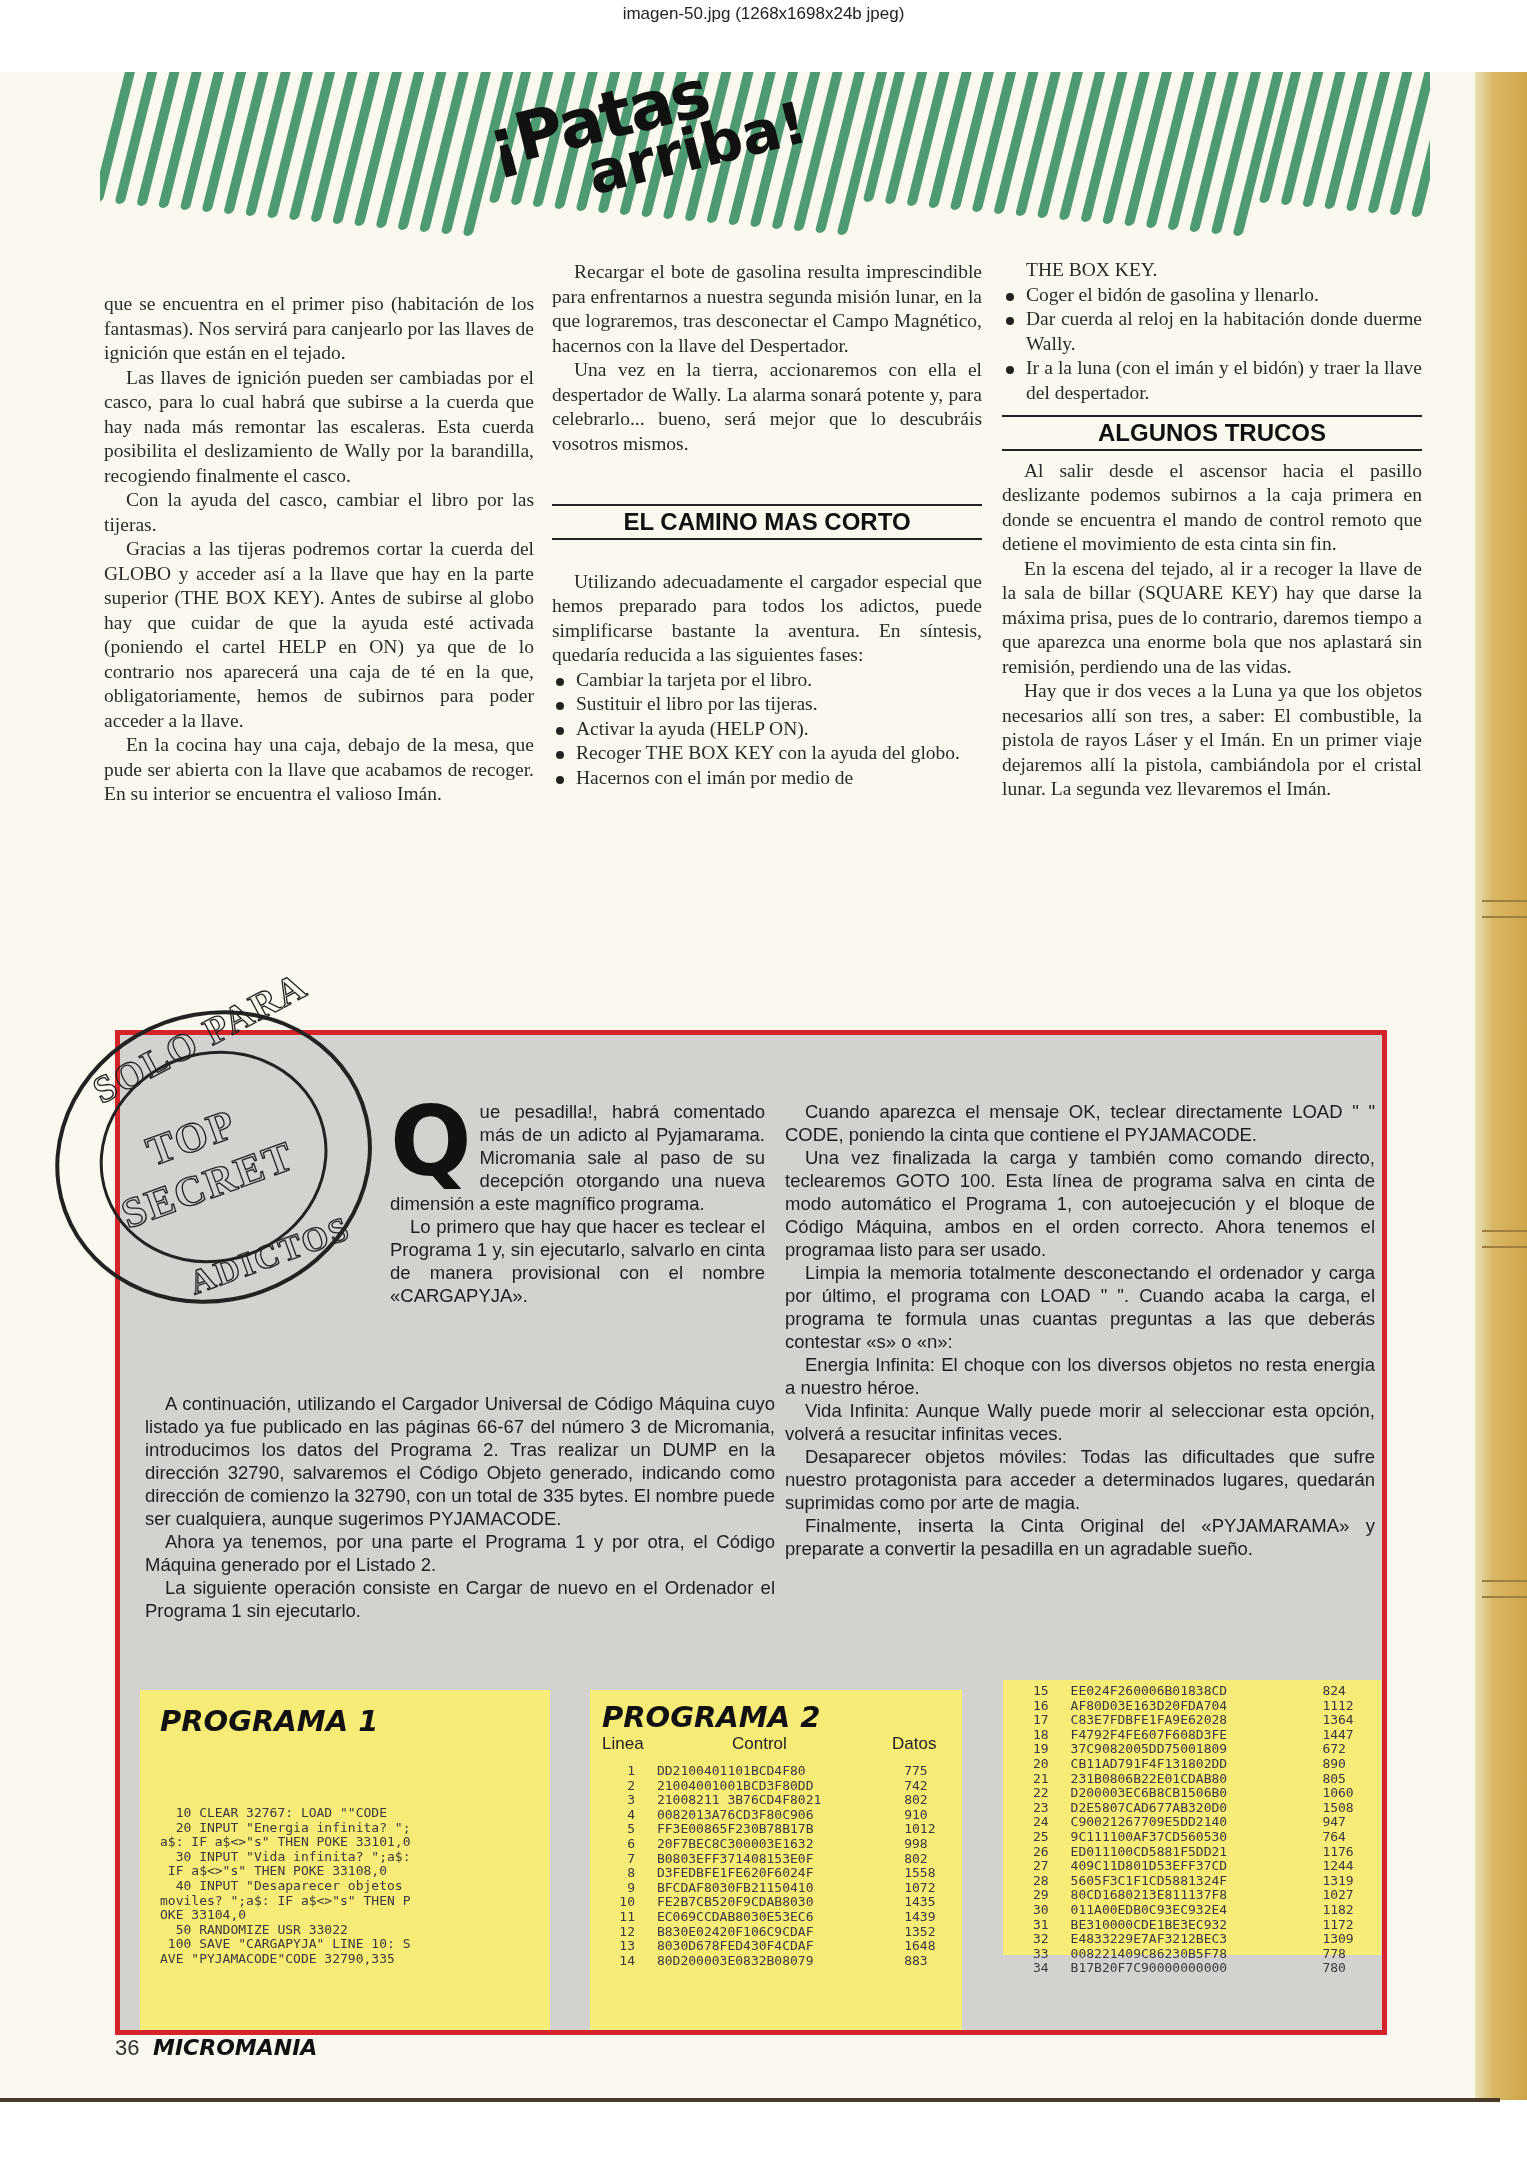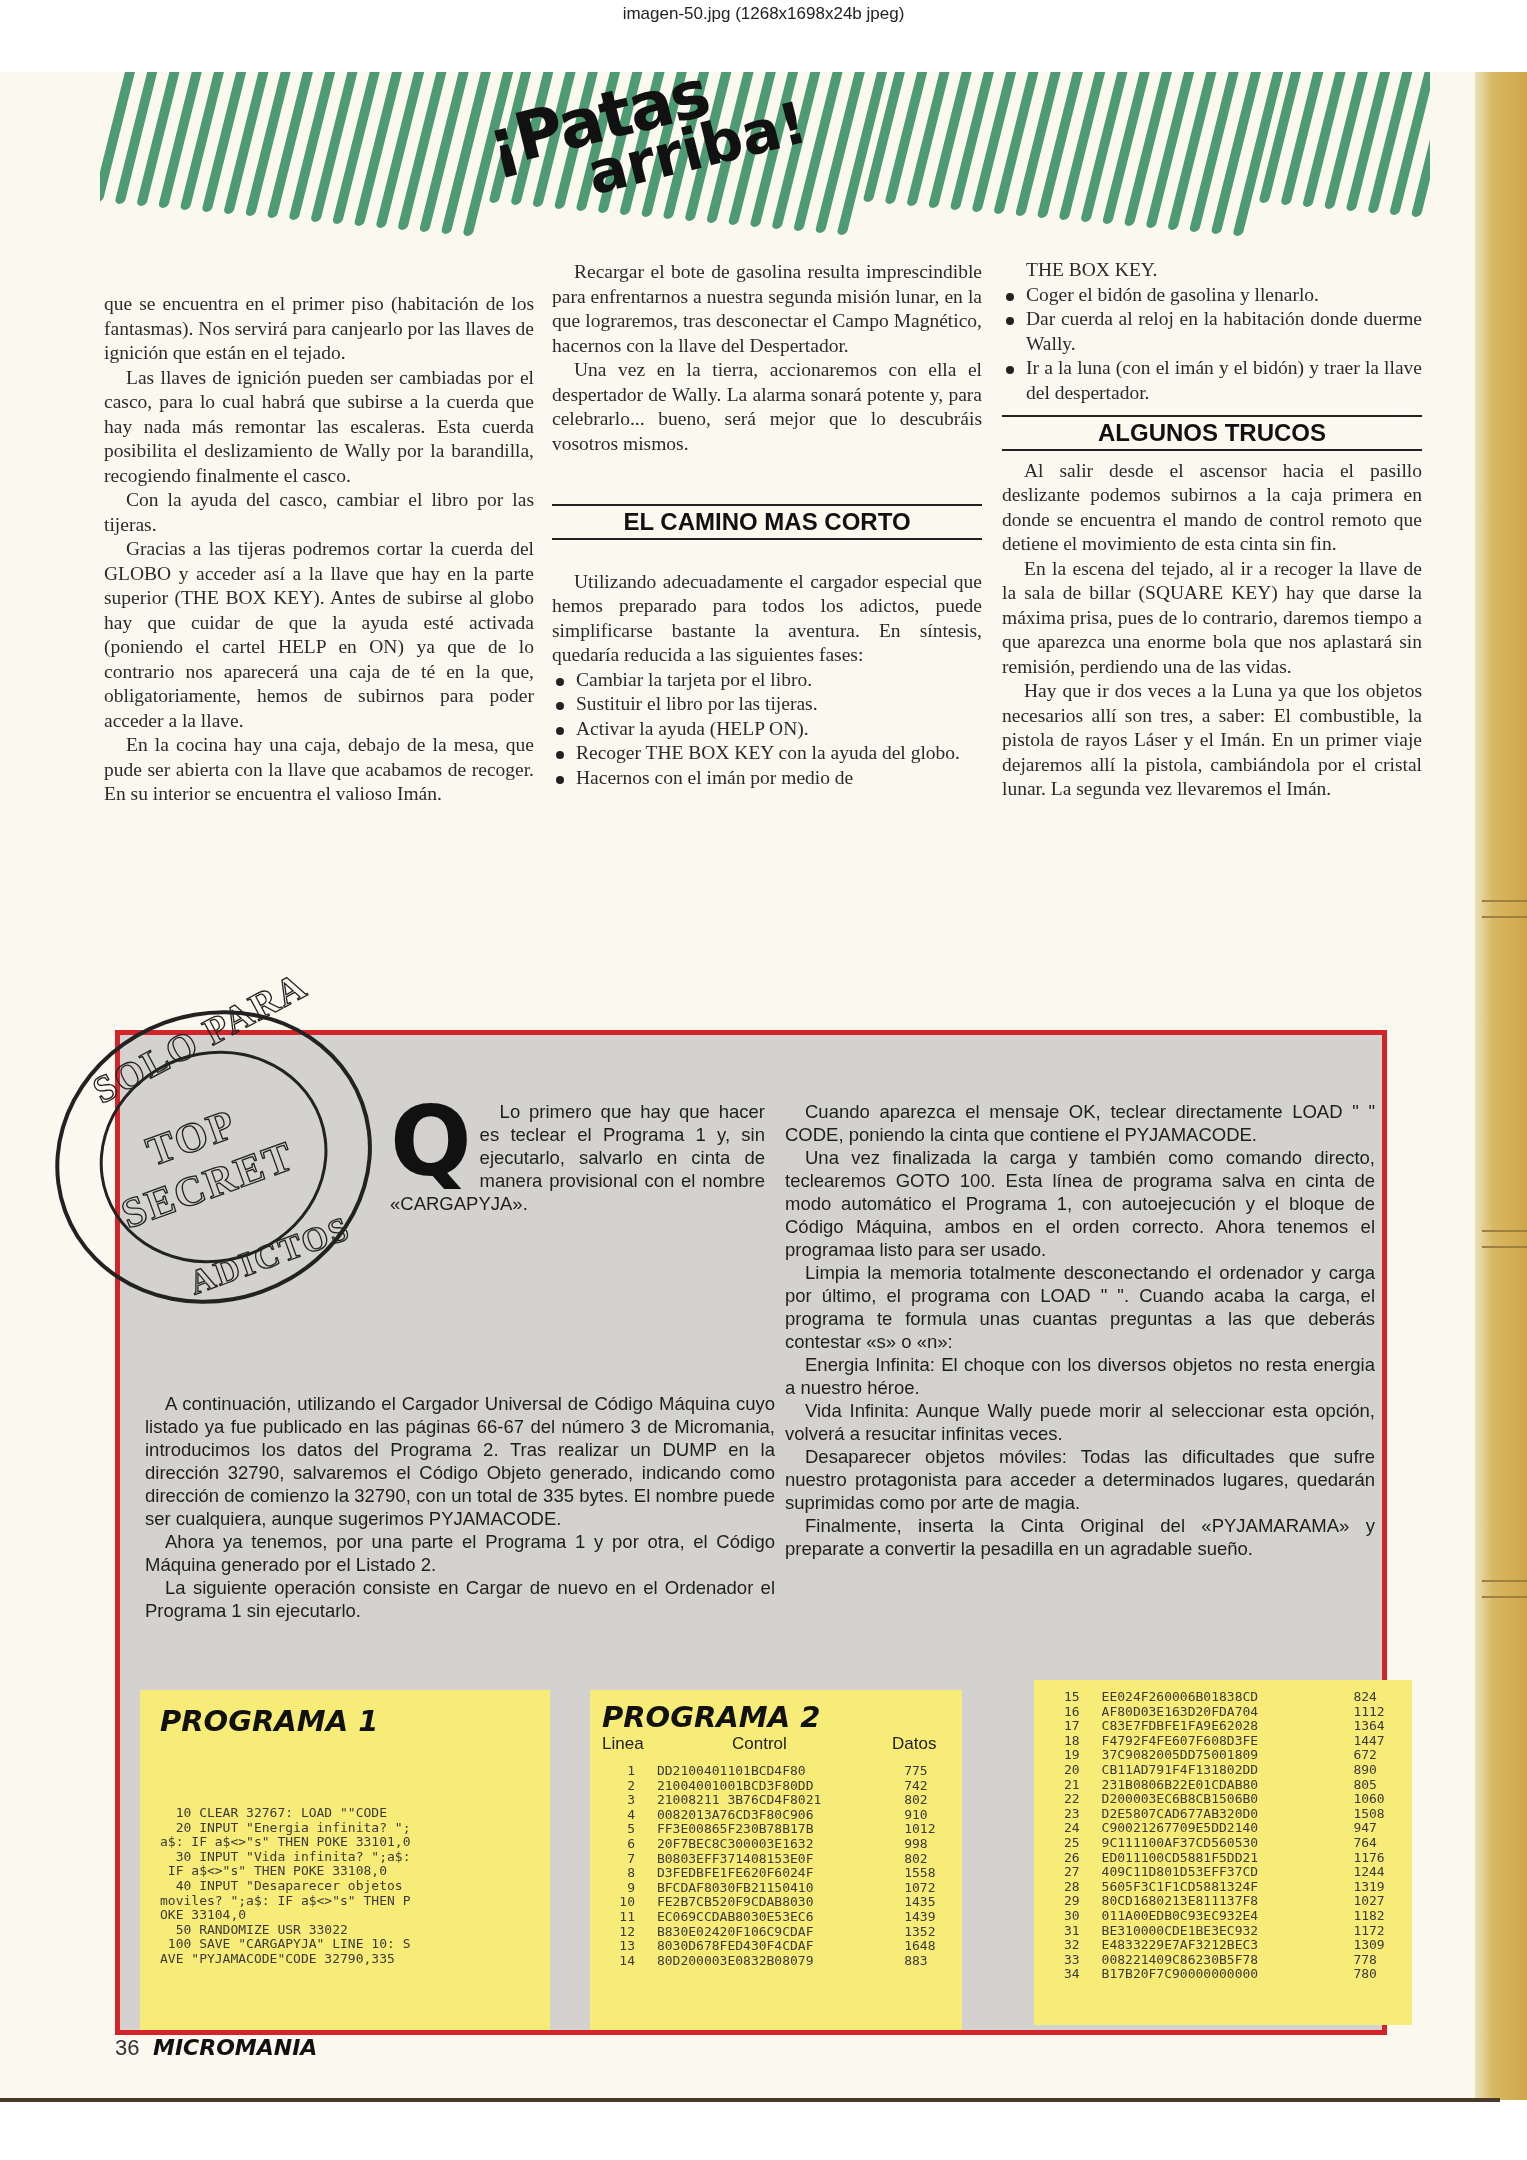--- a/index.html
+++ b/index.html
@@ -173,20 +173,21 @@
   <div class="ring"></div>
   <div class="inner"></div>
   <span class="s1">SOLO PARA</span>
   <span class="s2">TOP</span>
   <span class="s3">SECRET</span>
   <span class="s4">ADICTOS</span>
 </div>
 
 <div class="box-text" style="left:390px;top:1100px;width:375px;">
   <span class="dropcap">Q</span>
+  <p style="text-indent:0">ue pesadilla!, habrá comentado más de un adicto al Pyjamarama. Micromania sale al paso de su decepción otorgando una nueva dimensión a este magnífico programa.</p>
   <p>Lo primero que hay que hacer es teclear el Programa 1 y, sin ejecutarlo, salvarlo en cinta de manera provisional con el nombre «CARGAPYJA».</p>
 </div>
 <div class="box-text" style="left:145px;top:1392px;width:630px;">
   <p>A continuación, utilizando el Cargador Universal de Código Máquina cuyo listado ya fue publicado en las páginas 66-67 del número 3 de Micromania, introducimos los datos del Programa 2. Tras realizar un DUMP en la dirección 32790, salvaremos el Código Objeto generado, indicando como dirección de comienzo la 32790, con un total de 335 bytes. El nombre puede ser cualquiera, aunque sugerimos PYJAMACODE.</p>
   <p>Ahora ya tenemos, por una parte el Programa 1 y por otra, el Código Máquina generado por el Listado 2.</p>
   <p>La siguiente operación consiste en Cargar de nuevo en el Ordenador el Programa 1 sin ejecutarlo.</p>
 </div>
 <div class="box-text" style="left:785px;top:1100px;width:590px;">
   <p>Cuando aparezca el mensaje OK, teclear directamente LOAD " " CODE, poniendo la cinta que contiene el PYJAMACODE.</p>
   <p>Una vez finalizada la carga y también como comando directo, teclearemos GOTO 100. Esta línea de programa salva en cinta de modo automático el Programa 1, con autoejecución y el bloque de Código Máquina, ambos en el orden correcto. Ahora tenemos el programaa listo para ser usado.</p>
@@ -207,20 +208,20 @@
   <h3>PROGRAMA 2</h3>
   <div class="cols-head">
     <span style="left:0">Linea</span>
     <span style="left:130px">Control</span>
     <span style="left:290px">Datos</span>
   </div>
   <div style="height:8px"></div>
   <div class="mono" id="p2a"><div class="row"><span class="n">1</span><span class="c">DD2100401101BCD4F80</span><span class="d">775</span></div><div class="row"><span class="n">2</span><span class="c">21004001001BCD3F80DD</span><span class="d">742</span></div><div class="row"><span class="n">3</span><span class="c">21008211 3B76CD4F8021</span><span class="d">802</span></div><div class="row"><span class="n">4</span><span class="c">0082013A76CD3F80C906</span><span class="d">910</span></div><div class="row"><span class="n">5</span><span class="c">FF3E00865F230B78B17B</span><span class="d">1012</span></div><div class="row"><span class="n">6</span><span class="c">20F7BEC8C300003E1632</span><span class="d">998</span></div><div class="row"><span class="n">7</span><span class="c">B0803EFF371408153E0F</span><span class="d">802</span></div><div class="row"><span class="n">8</span><span class="c">D3FEDBFE1FE620F6024F</span><span class="d">1558</span></div><div class="row"><span class="n">9</span><span class="c">BFCDAF8030FB21150410</span><span class="d">1072</span></div><div class="row"><span class="n">10</span><span class="c">FE2B7CB520F9CDAB8030</span><span class="d">1435</span></div><div class="row"><span class="n">11</span><span class="c">EC069CCDAB8030E53EC6</span><span class="d">1439</span></div><div class="row"><span class="n">12</span><span class="c">B830E02420F106C9CDAF</span><span class="d">1352</span></div><div class="row"><span class="n">13</span><span class="c">8030D678FED430F4CDAF</span><span class="d">1648</span></div><div class="row"><span class="n">14</span><span class="c">80D200003E0832B08079</span><span class="d">883</span></div></div>
 </div>
 
-<div class="listing" style="left:1003px;width:378px;padding:10px 12px;top:1680px;height:345px;margin-left:31px;">
+<div class="listing" style="left:1003px;width:378px;padding:4px 12px;top:1680px;height:275px;">
   <div class="mono" id="p2b"><div class="row"><span class="n">15</span><span class="c">EE024F260006B01838CD</span><span class="d">824</span></div><div class="row"><span class="n">16</span><span class="c">AF80D03E163D20FDA704</span><span class="d">1112</span></div><div class="row"><span class="n">17</span><span class="c">C83E7FDBFE1FA9E62028</span><span class="d">1364</span></div><div class="row"><span class="n">18</span><span class="c">F4792F4FE607F608D3FE</span><span class="d">1447</span></div><div class="row"><span class="n">19</span><span class="c">37C9082005DD75001809</span><span class="d">672</span></div><div class="row"><span class="n">20</span><span class="c">CB11AD791F4F131802DD</span><span class="d">890</span></div><div class="row"><span class="n">21</span><span class="c">231B0806B22E01CDAB80</span><span class="d">805</span></div><div class="row"><span class="n">22</span><span class="c">D200003EC6B8CB1506B0</span><span class="d">1060</span></div><div class="row"><span class="n">23</span><span class="c">D2E5807CAD677AB320D0</span><span class="d">1508</span></div><div class="row"><span class="n">24</span><span class="c">C90021267709E5DD2140</span><span class="d">947</span></div><div class="row"><span class="n">25</span><span class="c">9C111100AF37CD560530</span><span class="d">764</span></div><div class="row"><span class="n">26</span><span class="c">ED011100CD5881F5DD21</span><span class="d">1176</span></div><div class="row"><span class="n">27</span><span class="c">409C11D801D53EFF37CD</span><span class="d">1244</span></div><div class="row"><span class="n">28</span><span class="c">5605F3C1F1CD5881324F</span><span class="d">1319</span></div><div class="row"><span class="n">29</span><span class="c">80CD1680213E811137F8</span><span class="d">1027</span></div><div class="row"><span class="n">30</span><span class="c">011A00EDB0C93EC932E4</span><span class="d">1182</span></div><div class="row"><span class="n">31</span><span class="c">BE310000CDE1BE3EC932</span><span class="d">1172</span></div><div class="row"><span class="n">32</span><span class="c">E4833229E7AF3212BEC3</span><span class="d">1309</span></div><div class="row"><span class="n">33</span><span class="c">008221409C86230B5F78</span><span class="d">778</span></div><div class="row"><span class="n">34</span><span class="c">B17B20F7C90000000000</span><span class="d">780</span></div></div>
 </div>
 
 <div class="footer">
   <span class="num">36</span>
   <span class="mag">MICROMANIA</span>
 </div>
 
 </body></html>

